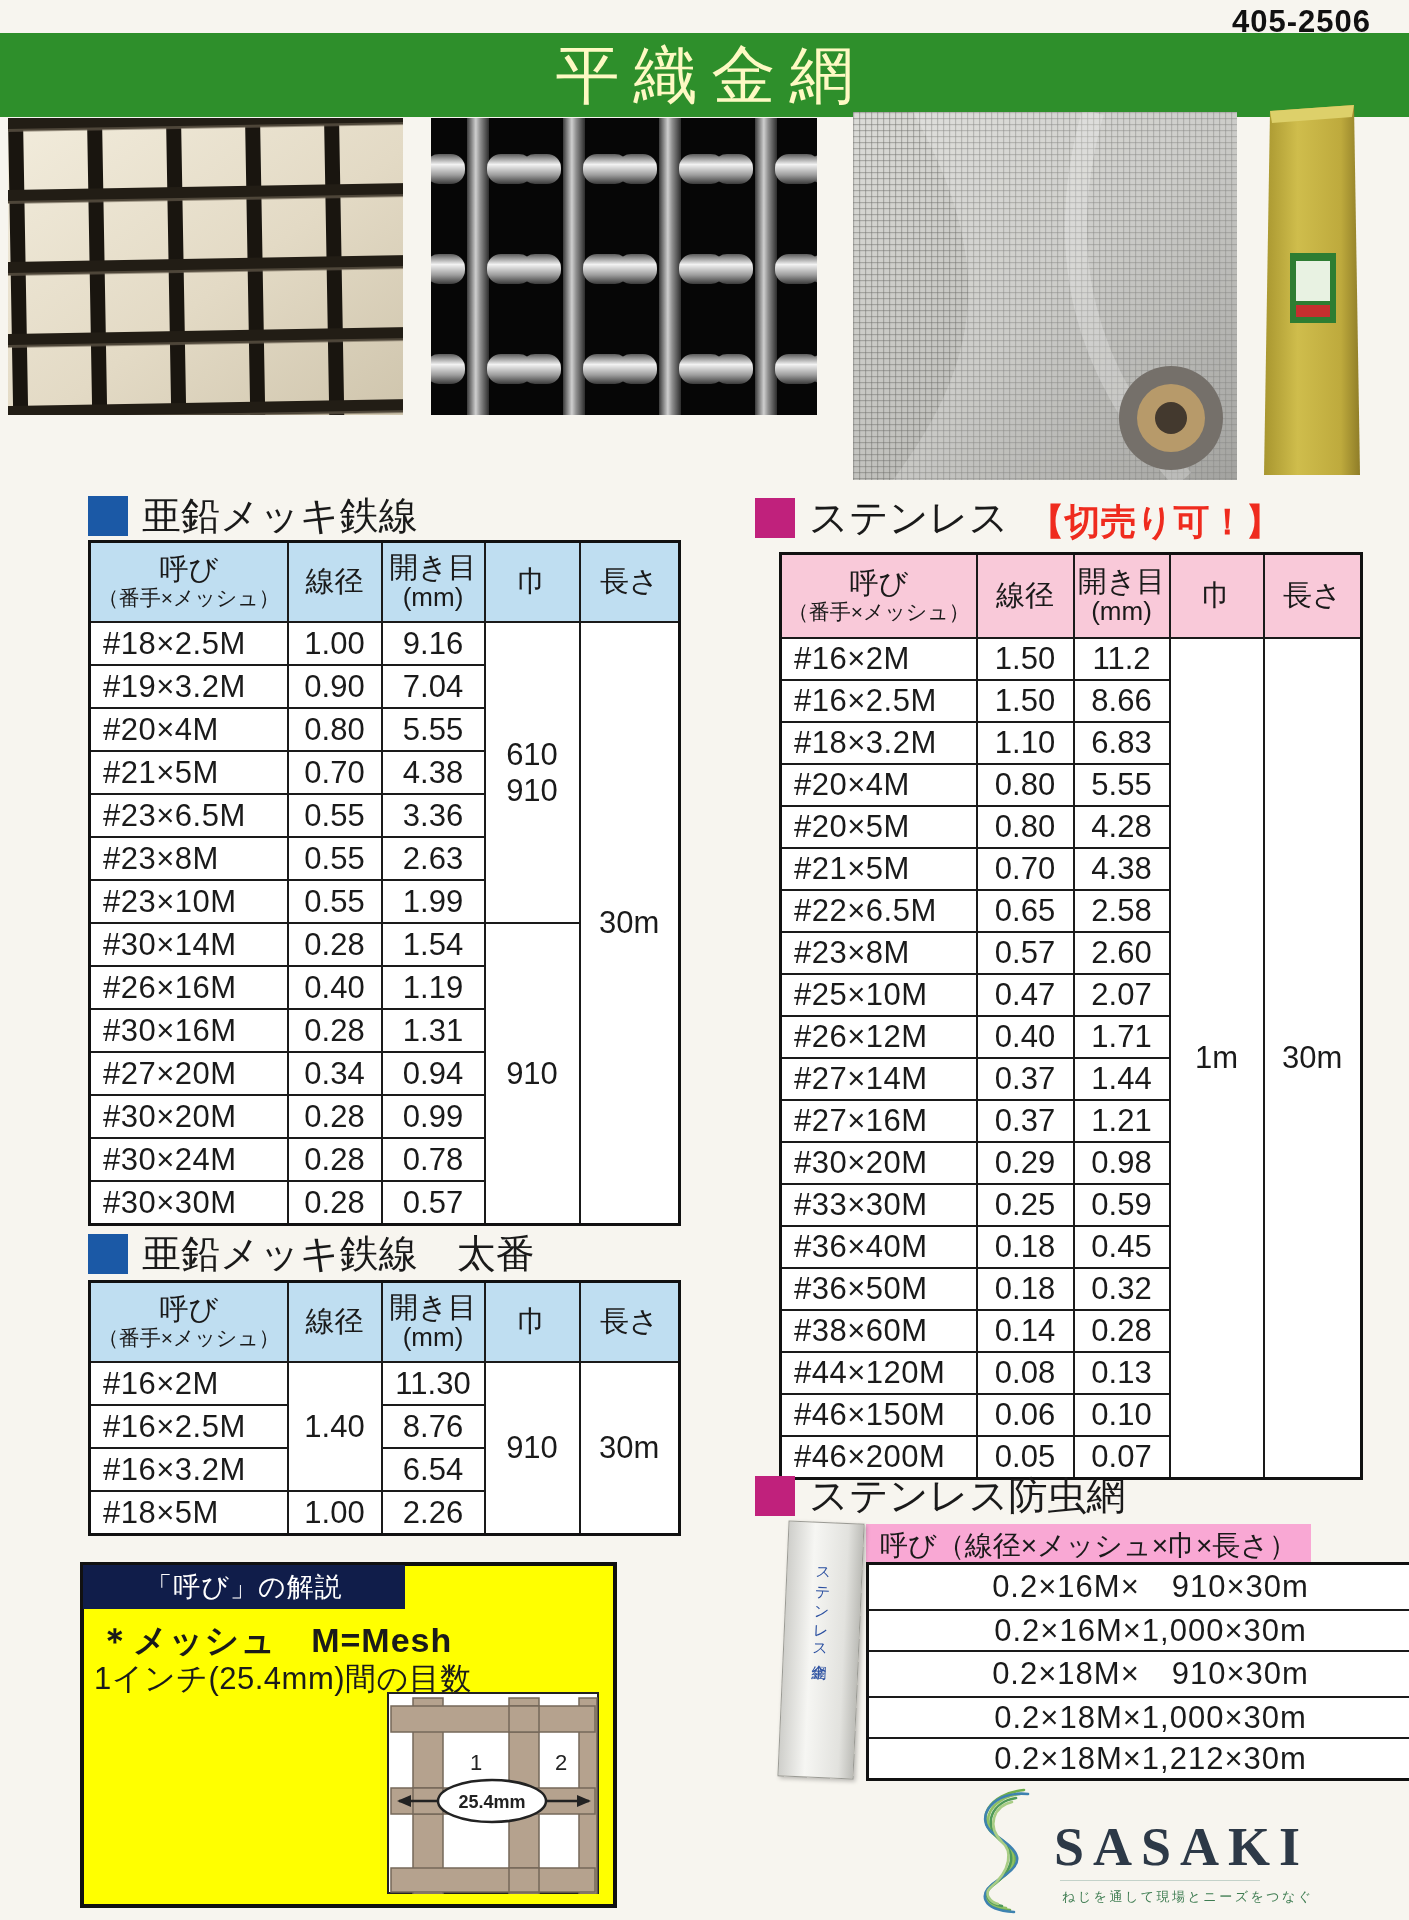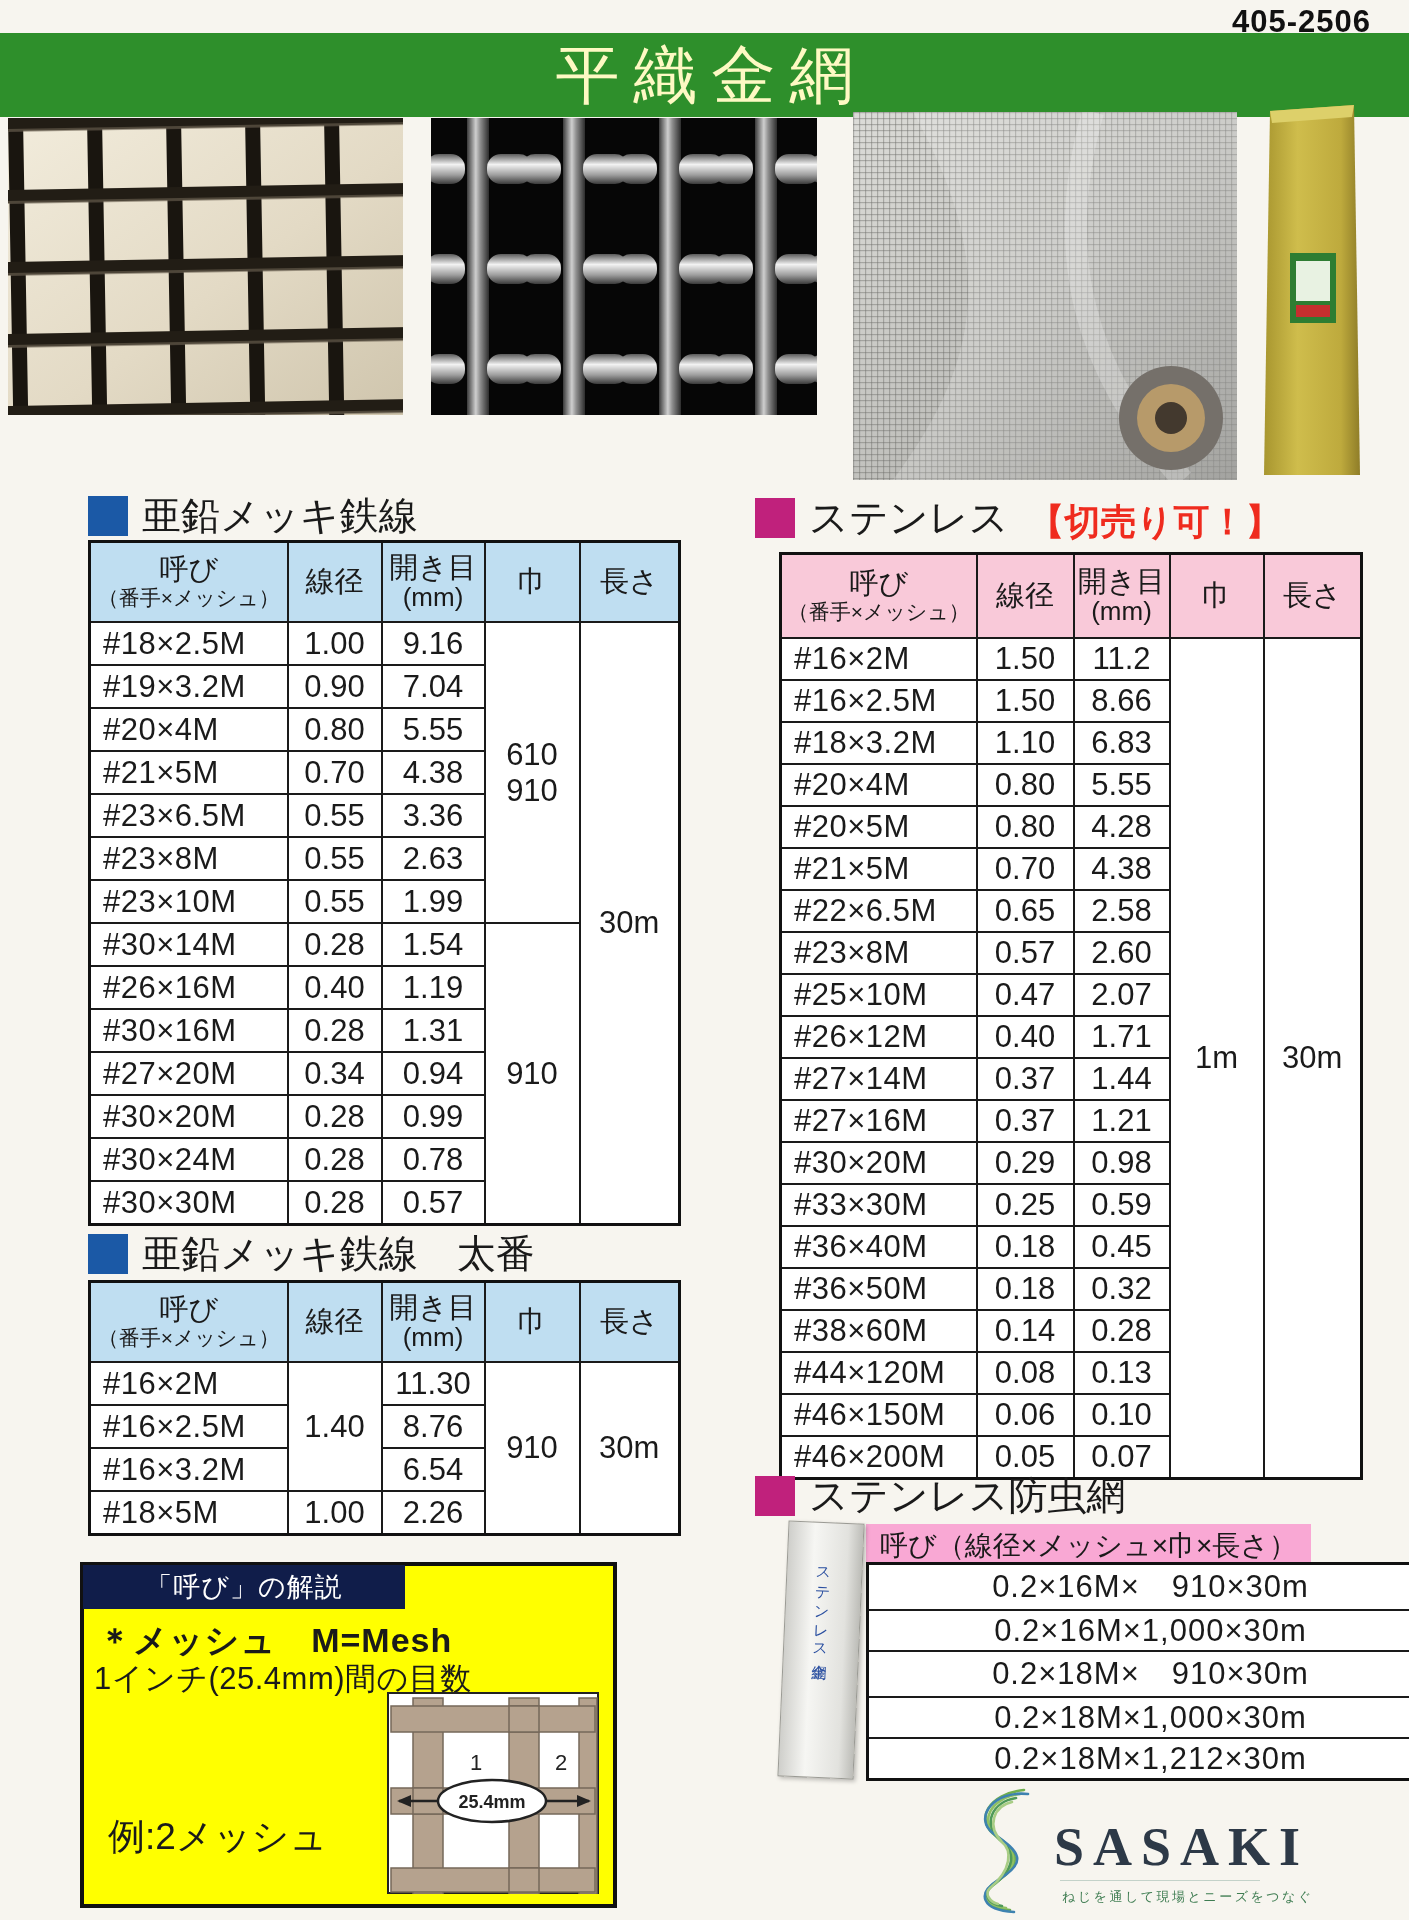--- a/index.html
+++ b/index.html
@@ -336,21 +336,20 @@
           <td class="c-num">1.00</td>
           <td class="c-num">2.26</td>
         </tr>
   </tbody>
     </table>
 
   <div class="abs explain">
     <div class="navbar">「呼び」の解説</div>
     <div class="l1">＊メッシュ　M=Mesh</div>
     <div class="l2">1インチ(25.4mm)間の目数</div>
-    <div class="ex">例:2メッシュ</div>
     <div class="diagram">
       <svg width="212" height="202" viewBox="0 0 212 202">
         <rect x="1" y="1" width="210" height="200" fill="#fff" stroke="#222" stroke-width="2"></rect>
         <g fill="#b5a28e" stroke="#75685a" stroke-width="1.5">
           <rect x="26" y="6" width="30" height="196"></rect>
           <rect x="122" y="6" width="30" height="196"></rect>
           <rect x="192" y="6" width="18" height="196"></rect>
           <rect x="4" y="14" width="204" height="26"></rect>
           <rect x="4" y="96" width="204" height="26"></rect>
           <rect x="4" y="176" width="204" height="24"></rect>

